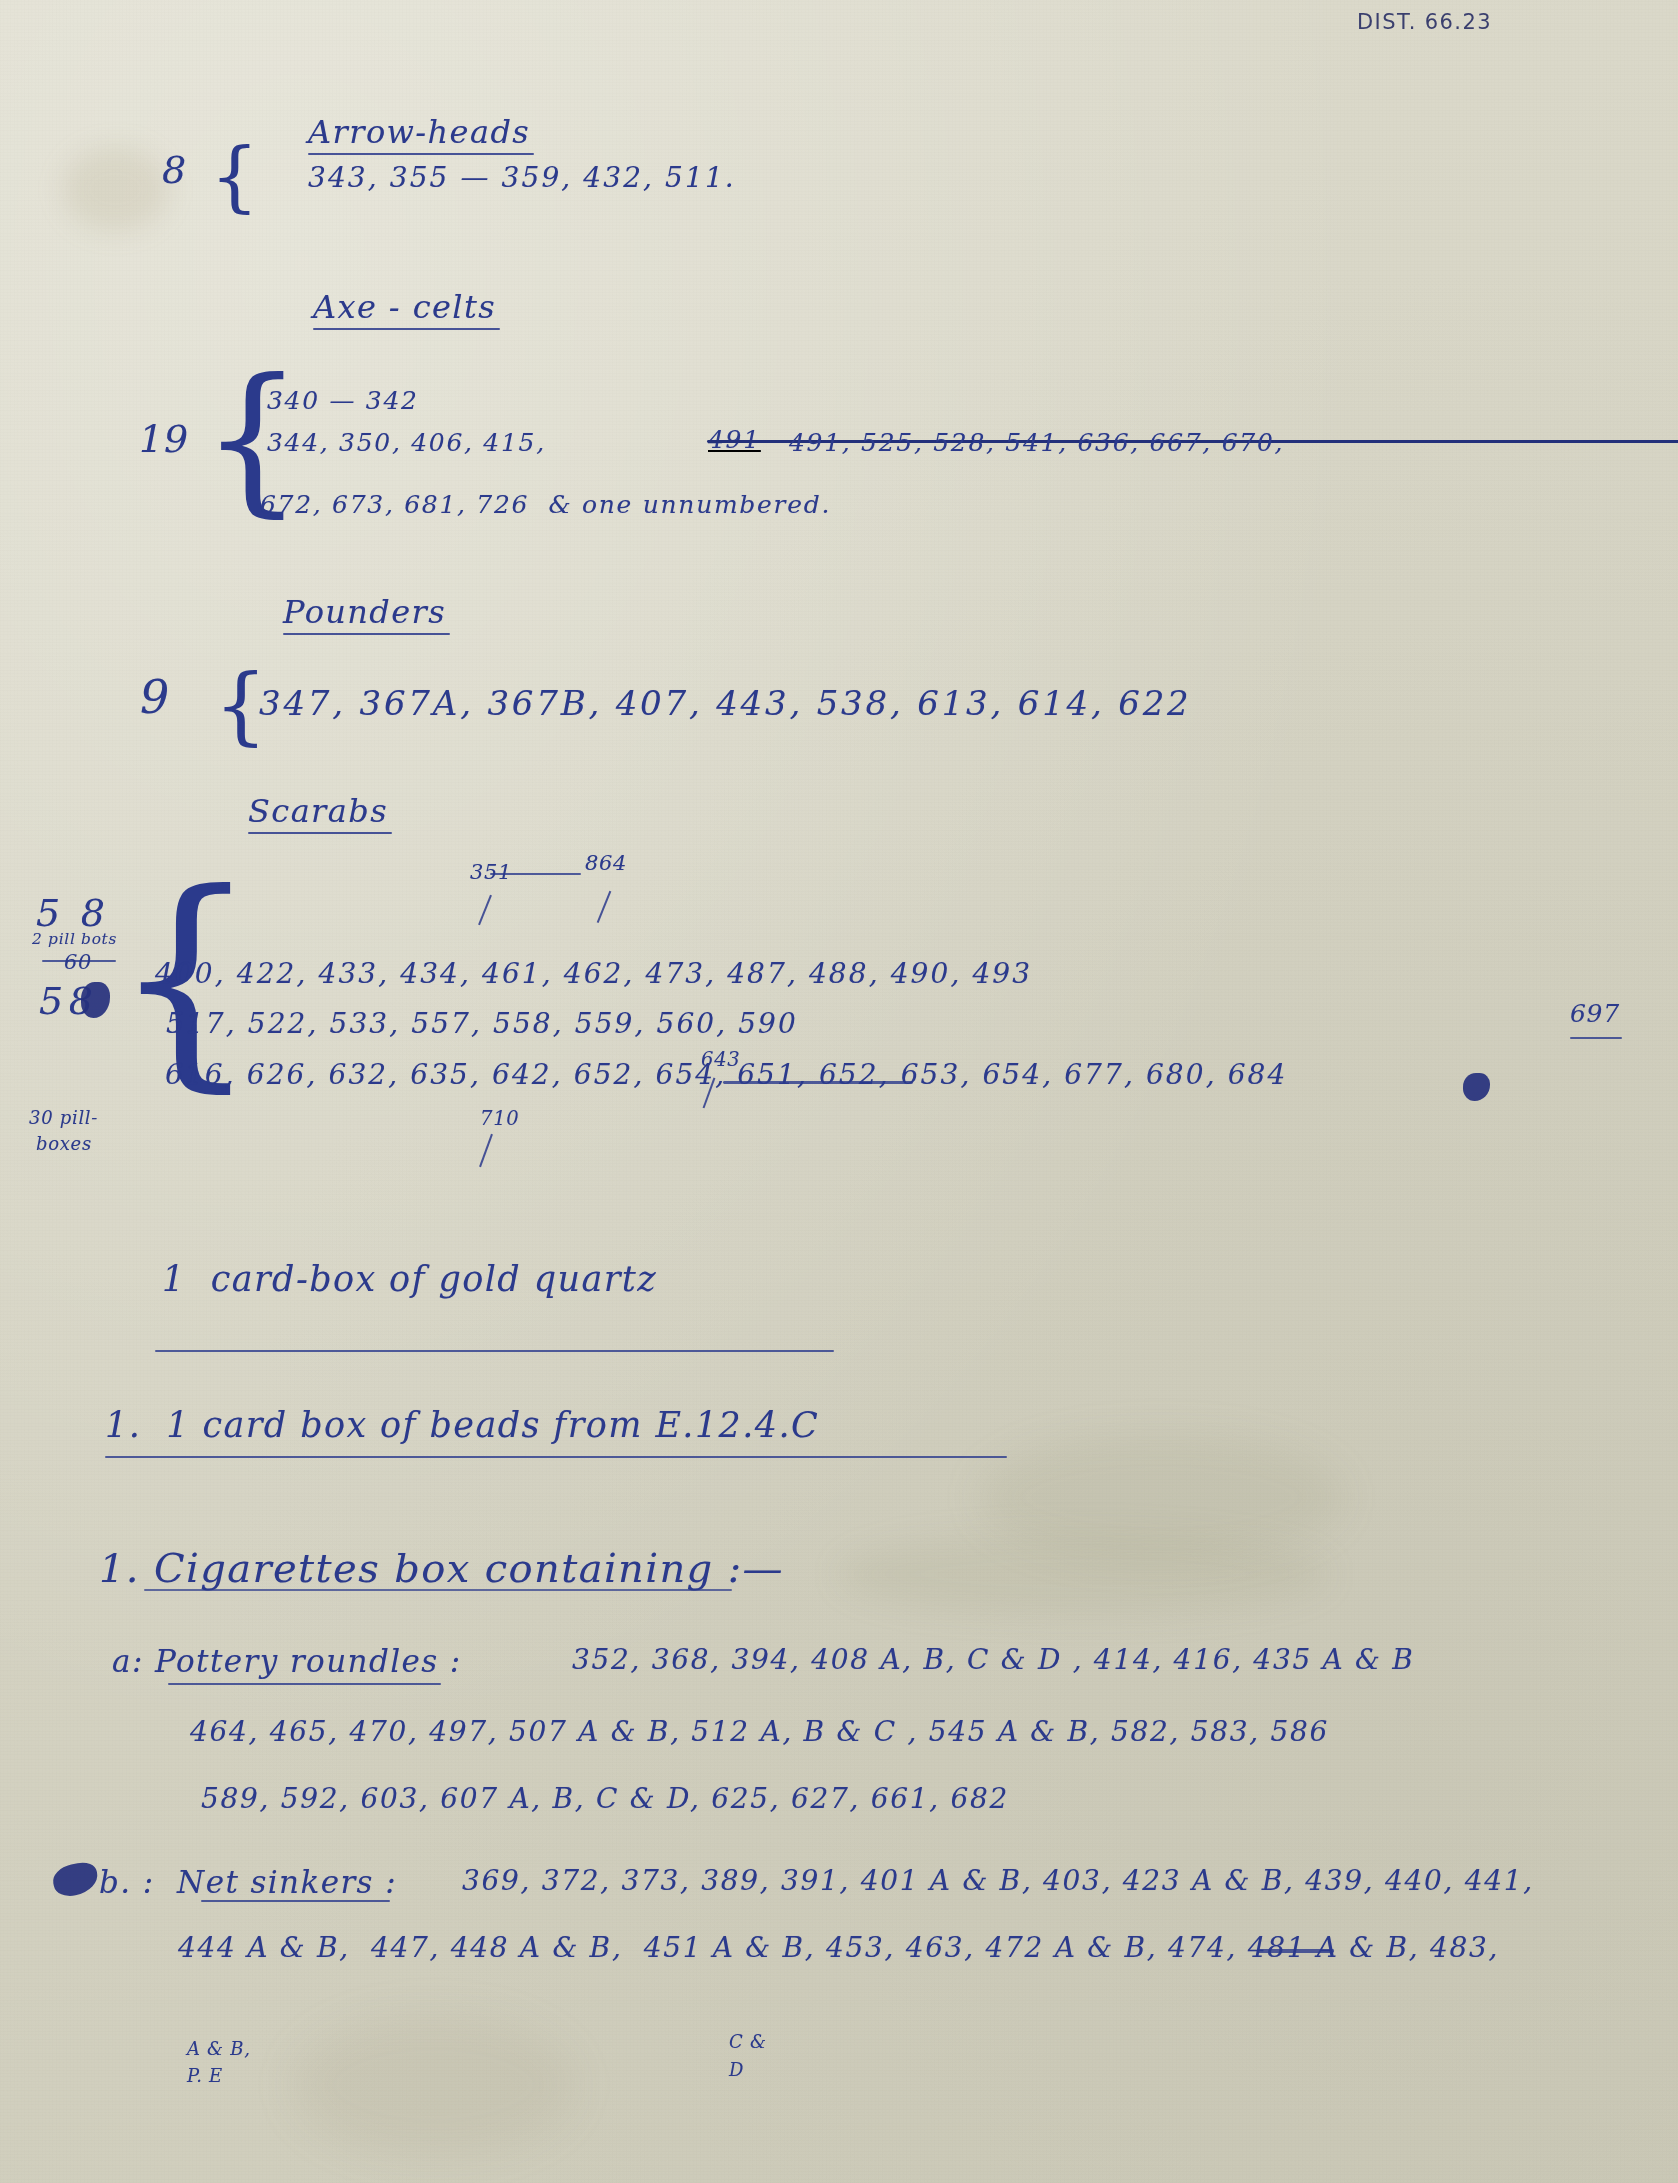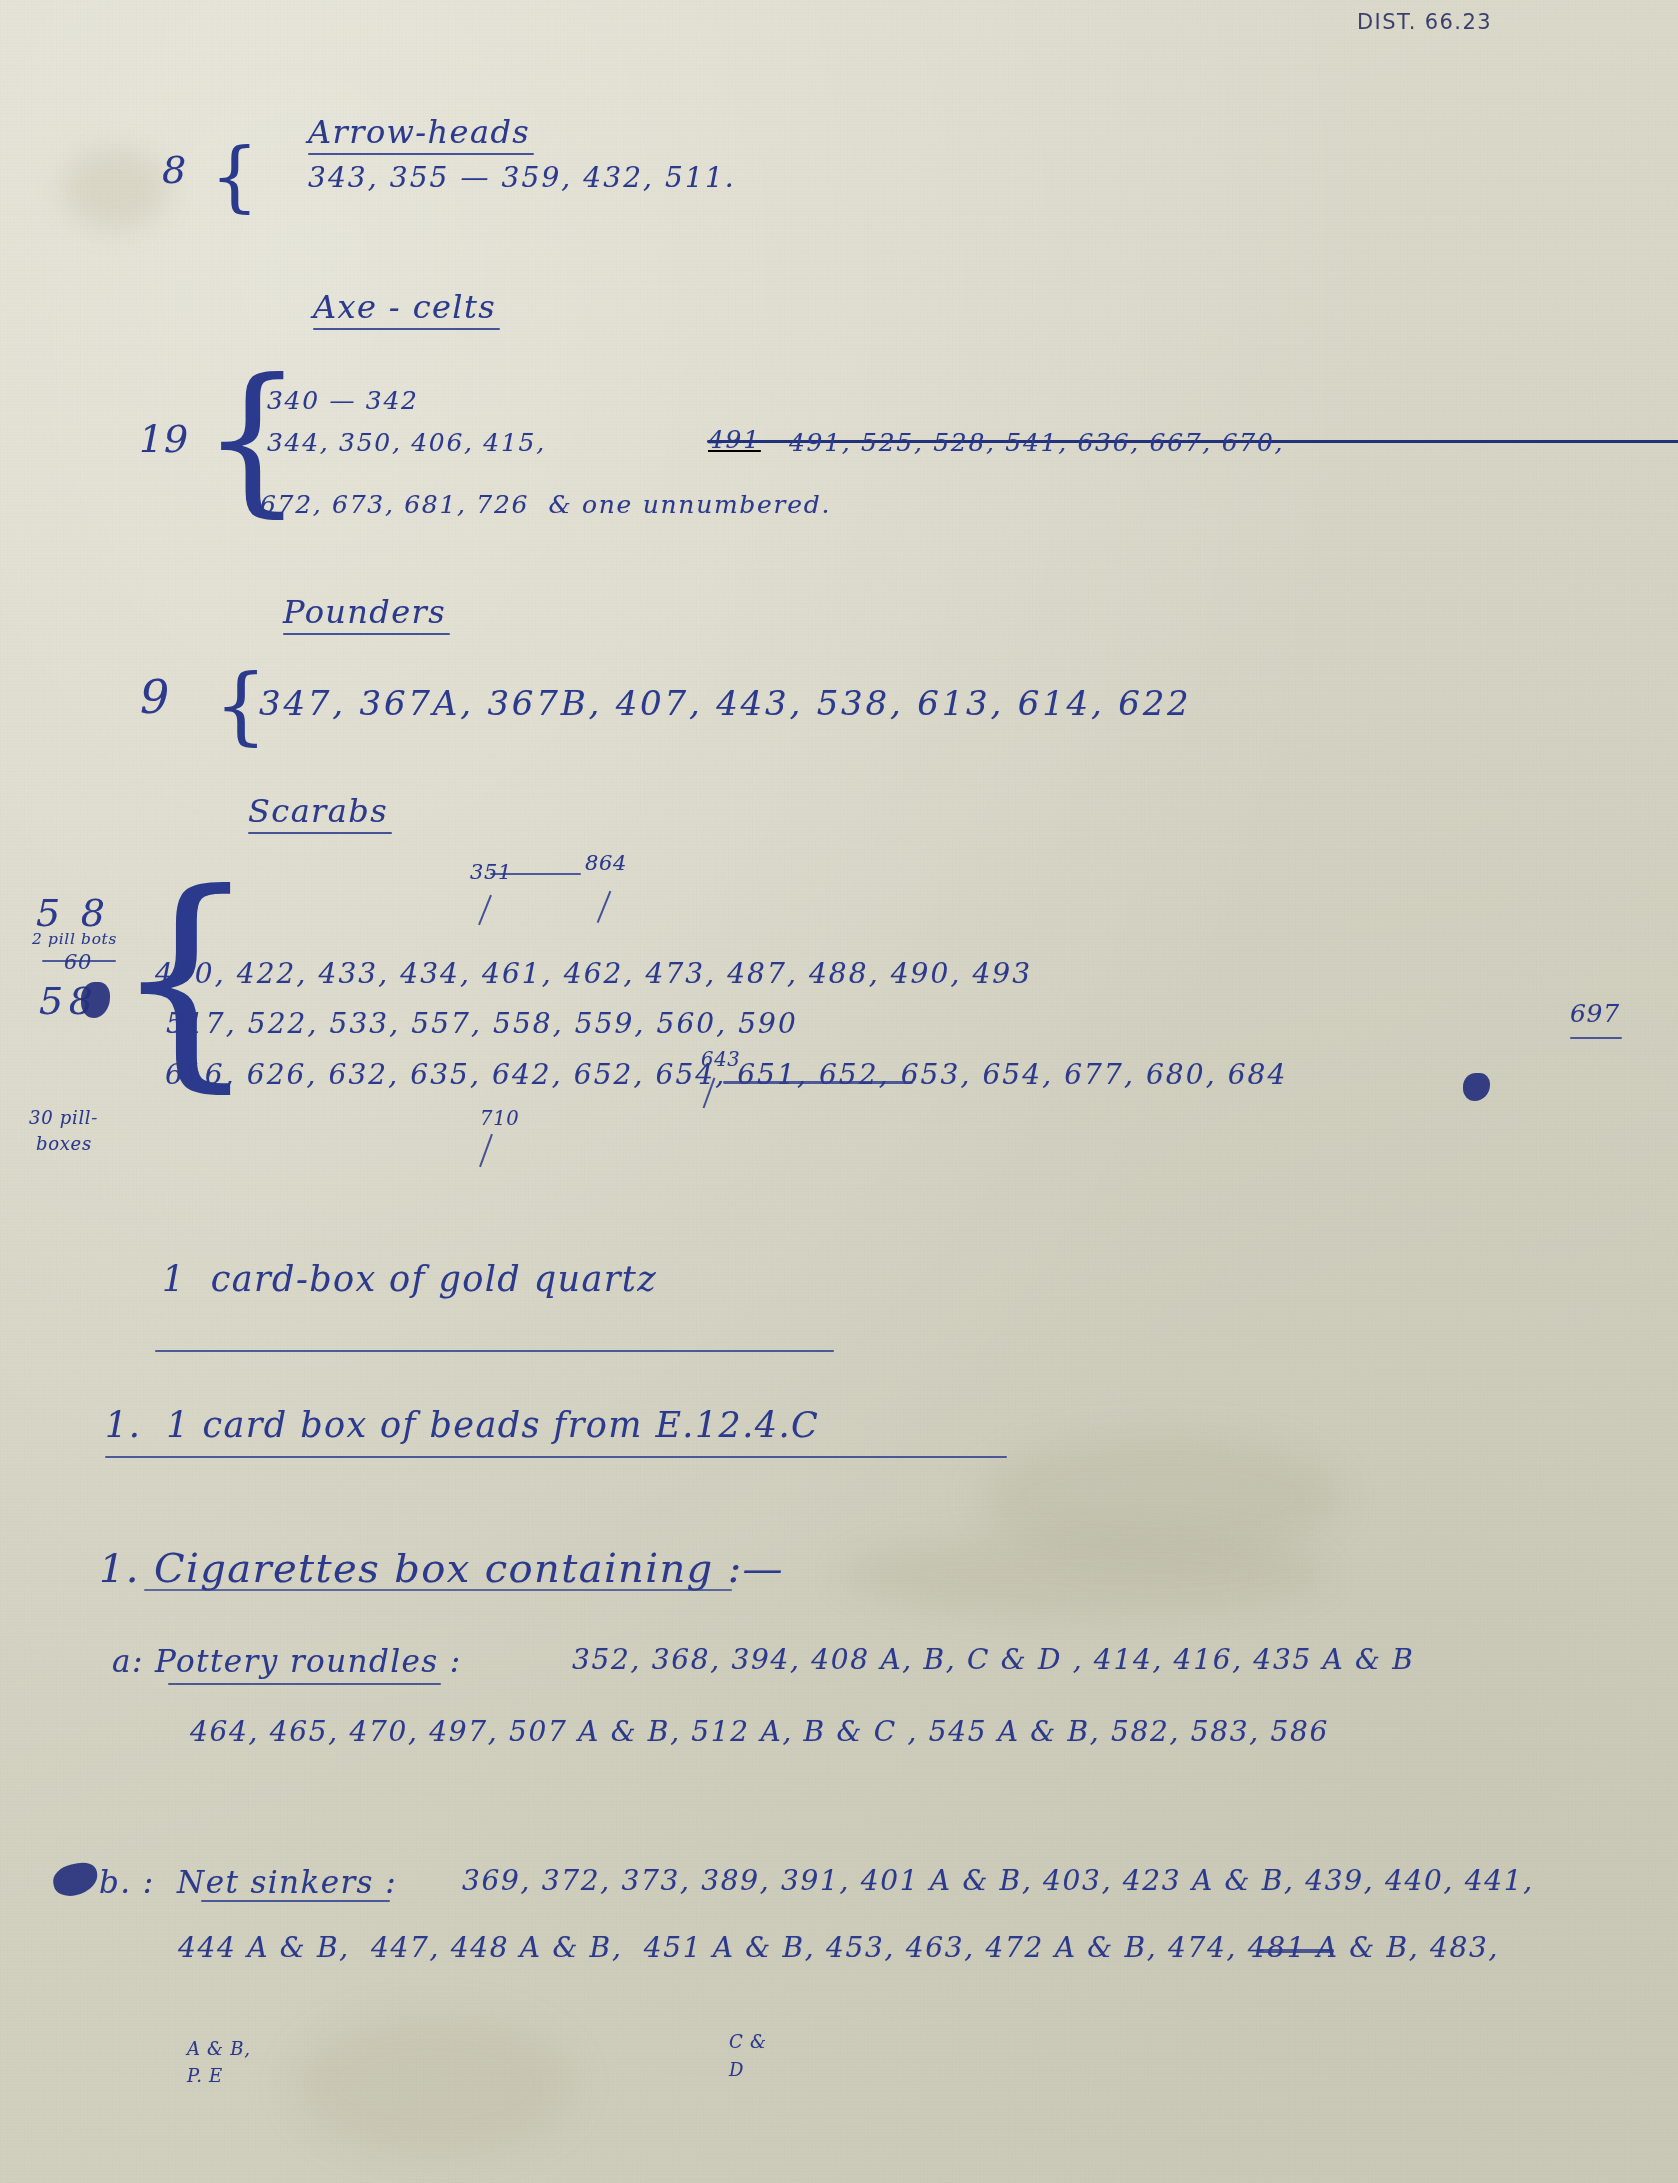--- a/index.html
+++ b/index.html
@@ -193,20 +193,21 @@
   <div class="ink" style="left:105px;top:1405px;font-size:35px;letter-spacing:1.4px;">1.  1 card box of beads from E.12.4.C</div>
   <div class="rule" style="left:105px;top:1456px;width:902px;"></div>
 
   <div class="ink" style="left:99px;top:1545px;font-size:40px;letter-spacing:1.4px;">1. Cigarettes box containing :—</div>
   <div class="rule" style="left:144px;top:1589px;width:588px;opacity:0.7;"></div>
 
   <div class="ink" style="left:112px;top:1643px;font-size:31px;letter-spacing:1.4px;">a: Pottery roundles :</div>
   <div class="rule" style="left:168px;top:1683px;width:273px;"></div>
   <div class="ink rowsm" style="left:572px;top:1643px;font-size:28px;">352, 368, 394, 408 A, B, C &amp; D , 414, 416, 435 A &amp; B</div>
   <div class="ink rowsm" style="left:190px;top:1715px;font-size:28px;">464, 465, 470, 497, 507 A &amp; B, 512 A, B &amp; C , 545 A &amp; B, 582, 583, 586</div>
+  <div class="ink rowsm" style="left:201px;top:1782px;font-size:28px;">589, 592, 603, 607 A, B, C &amp; D, 625, 627, 661, 682</div>
 
   <div class="blot" style="left:53px;top:1864px;width:45px;height:31px;transform:rotate(-12deg);"></div>
   <div class="ink" style="left:99px;top:1864px;font-size:31px;letter-spacing:1.4px;">b. :  Net sinkers :</div>
   <div class="rule" style="left:201px;top:1900px;width:189px;"></div>
   <div class="ink rowsm" style="left:462px;top:1864px;font-size:28px;">369, 372, 373, 389, 391, 401 A &amp; B, 403, 423 A &amp; B, 439, 440, 441,</div>
   <div class="ink rowsm" style="left:178px;top:1931px;font-size:28px;">444 A &amp; B,  447, 448 A &amp; B,  451 A &amp; B, 453, 463, 472 A &amp; B, 474, 481 A &amp; B, 483,</div>
   <div class="rule" style="left:1258px;top:1949px;width:76px;height:3.5px;"></div>
 
   <div class="ink tiny" style="left:187px;top:2038px;font-size:18px;">A &amp; B,</div>
   <div class="ink tiny" style="left:187px;top:2065px;font-size:18px;">P. E</div>

